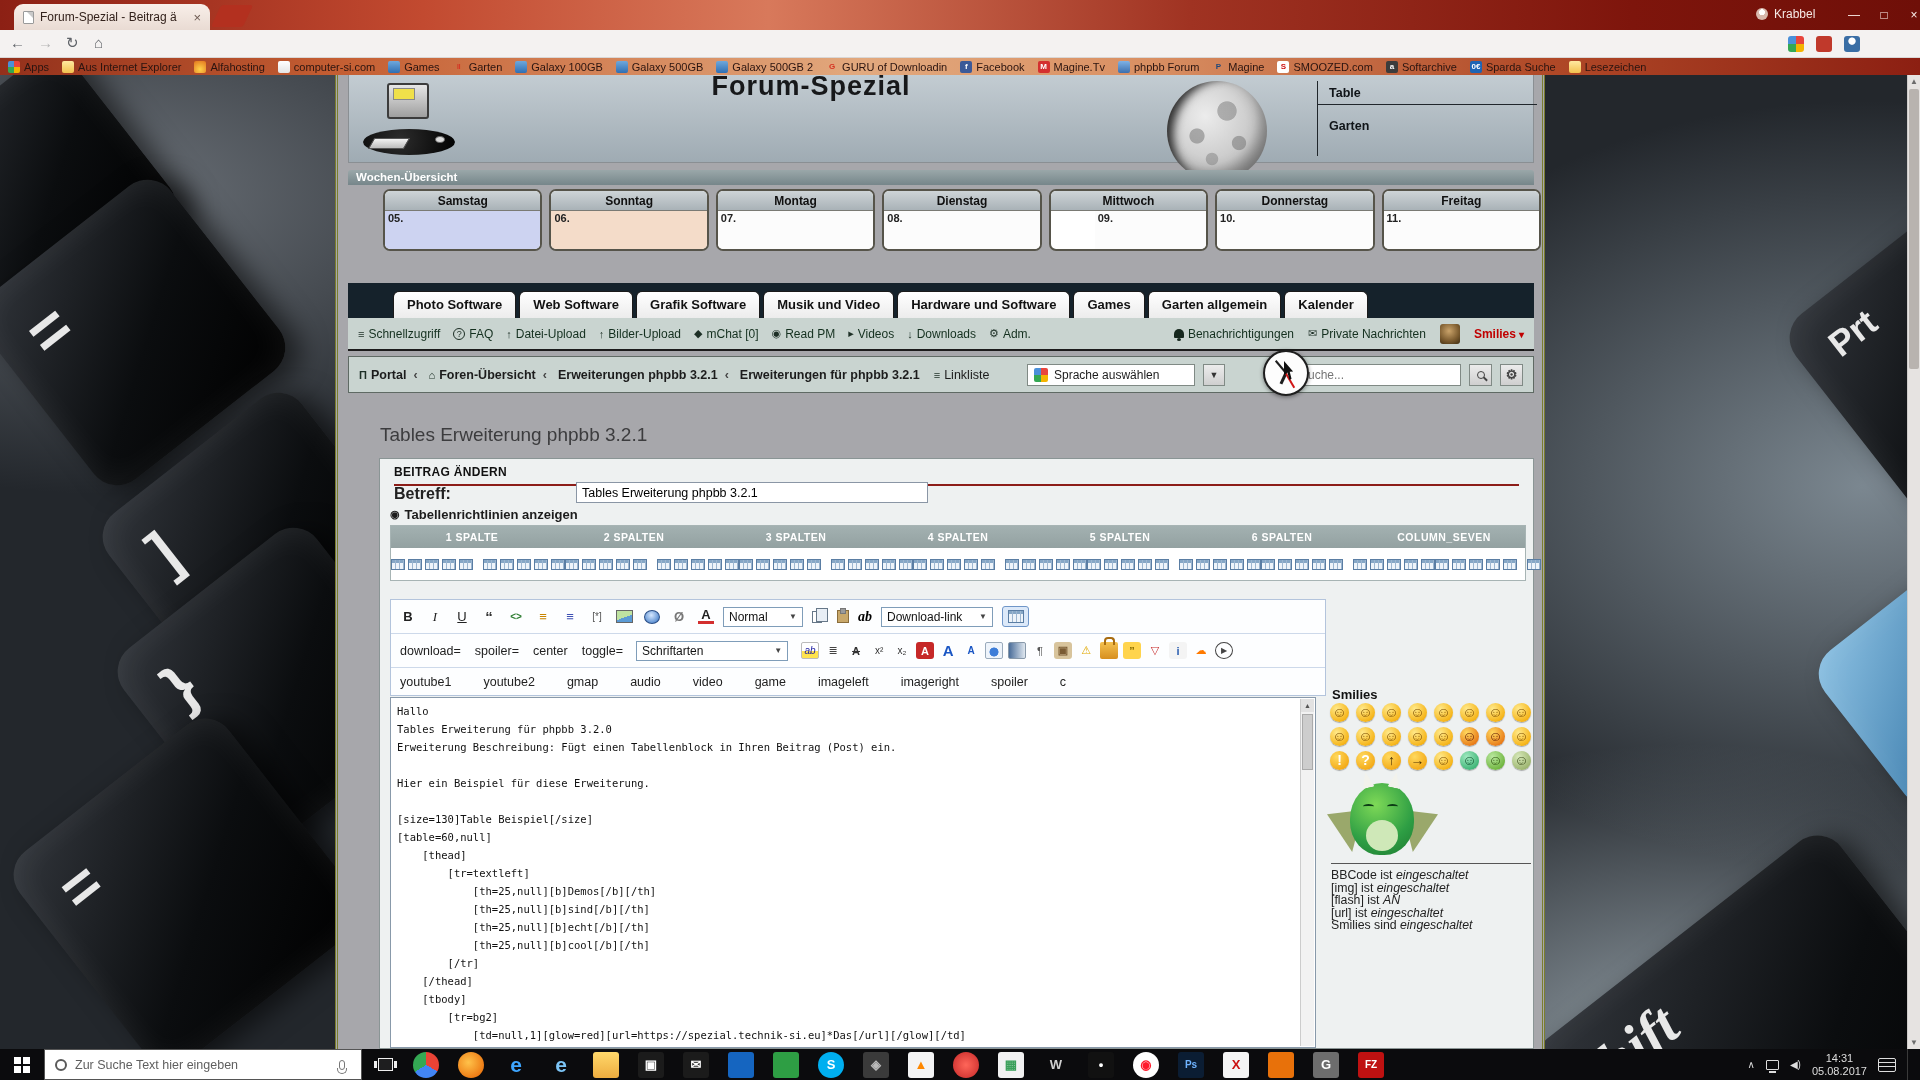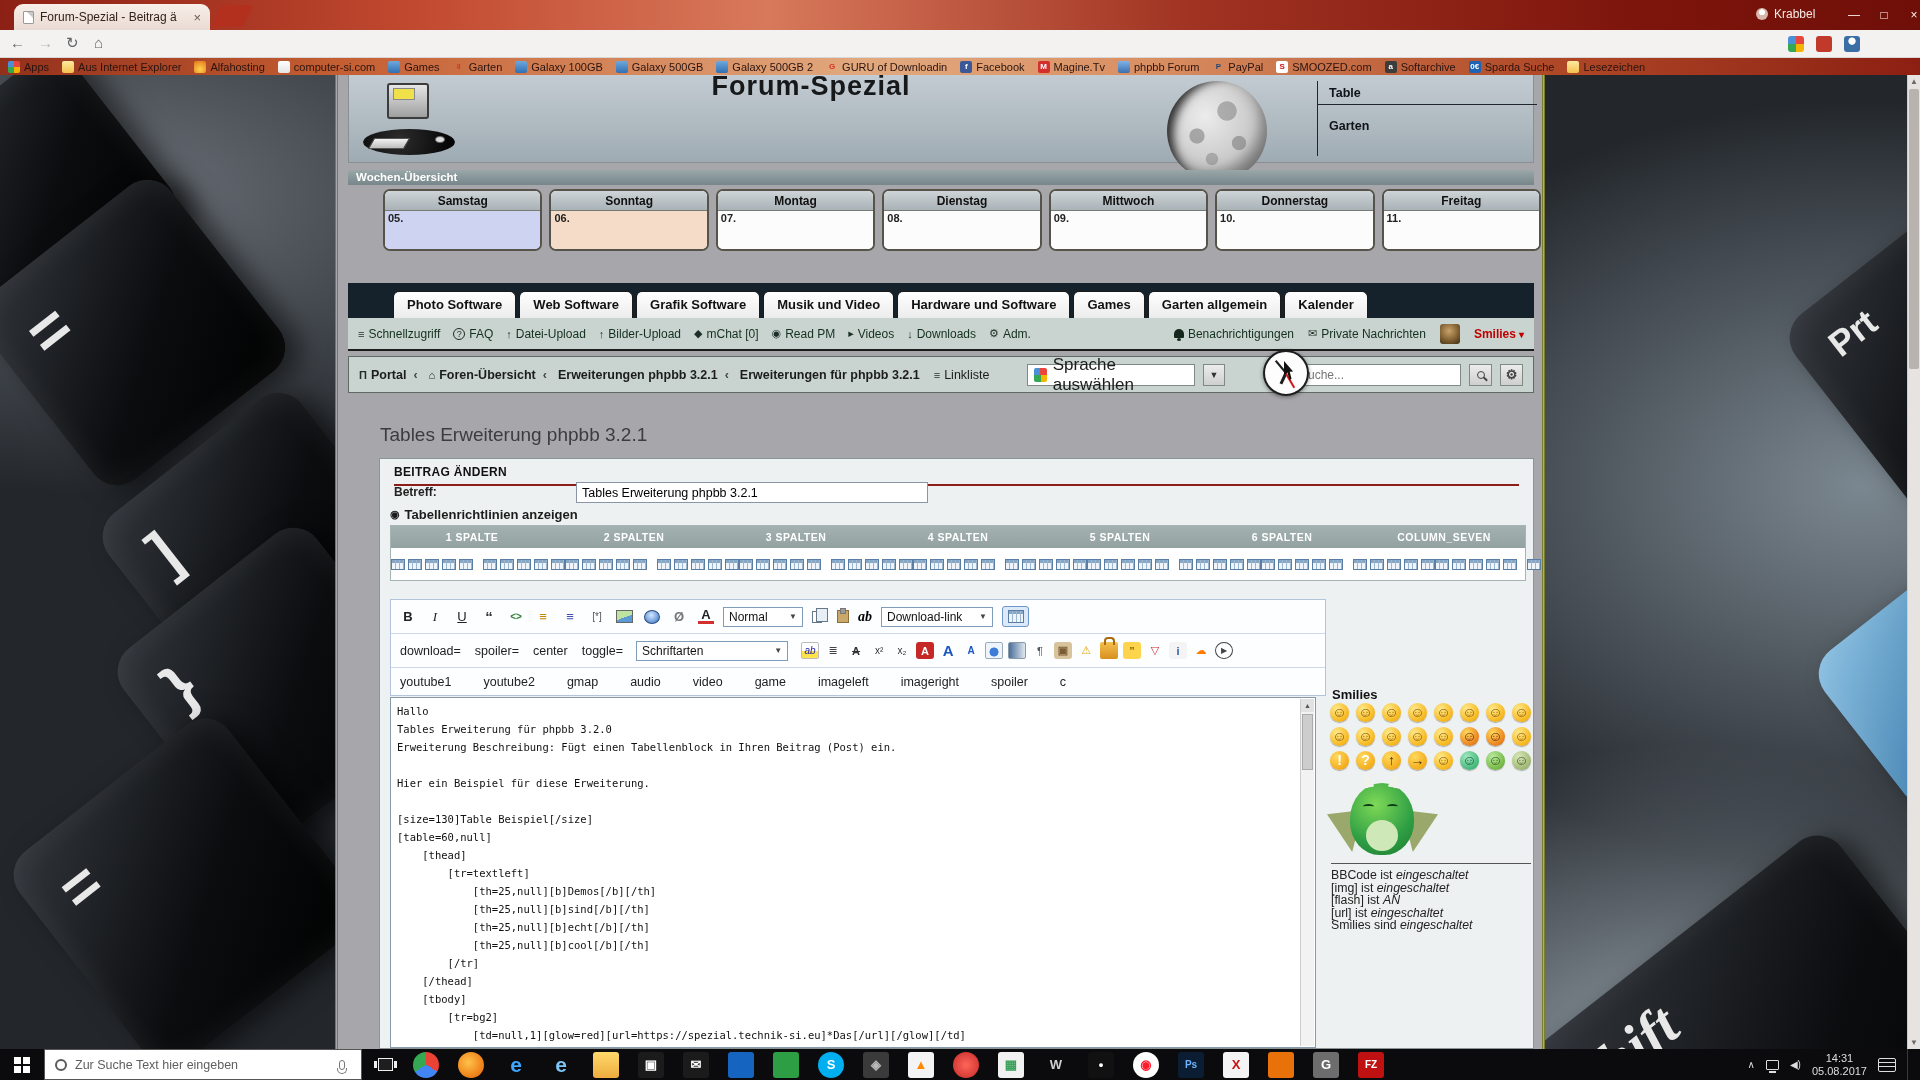--- a/index.html
+++ b/index.html
@@ -110,21 +110,21 @@
   .hh{width:3px;height:12px;transform:translateX(-50%) rotate(205deg)}
   .mh{width:2px;height:16px;transform:translateX(-50%) rotate(-40deg)}
   .sh{width:1.5px;height:17px;background:#d01616 !important;transform:translateX(-50%) rotate(150deg)}
   .cursor{position:absolute;left:946px;top:286px;width:13px;height:19px;background:#111;z-index:30;
     clip-path:polygon(0 0,0 76%,27% 60%,42% 100%,58% 93%,44% 57%,70% 55%);filter:drop-shadow(0 0 1px #fff)}
   .ptitle{position:absolute;left:42px;top:349px;font-size:19px;color:#3c3c3e}
   
   .panel{position:absolute;left:41px;top:383px;width:1155px;height:591px;background:#eef1f1;border:1px solid #8a9595}
   .ph{position:absolute;left:14px;top:6px;font-size:12px;font-weight:bold;color:#111;letter-spacing:.3px}
   .phr{position:absolute;left:14px;right:14px;top:25px;border-top:2px solid #8c1d18}
-  .flabel{position:absolute;left:14px;top:26px;font-size:12px;font-weight:bold;color:#222}
+  .flabel{position:absolute;left:14px;top:26px;font-size:16px;font-weight:bold;color:#222}
   .finput{position:absolute;left:196px;top:23px;width:352px;height:21px;border:1px solid #8a96a5;font-size:12.5px;padding:0 5px;font-family:"Liberation Sans",sans-serif}
   .toggle{position:absolute;left:10px;top:48px;font-size:13px;font-weight:bold;color:#1c1c1c;display:flex;align-items:center;gap:5px}
   .eye{font-size:11px}
   .tprev{position:absolute;left:10px;top:66px;width:1136px;height:56px;border:1px solid #a7b4b4;background:#fff}
   .tph{display:flex;height:22px;background:linear-gradient(#a3b1b1,#93a1a1)}
   .tph div{flex:1;color:#fff;font-size:10.5px;font-weight:bold;text-align:center;line-height:22px;letter-spacing:.5px}
   .tpb{display:flex;height:32px}
   .tpc{flex:1;display:flex;align-items:center;justify-content:center;gap:3px}
   .gic{width:14px;height:11px;border:1px solid #5a7da3;background-image:repeating-linear-gradient(90deg,transparent 0 3px,#9db6d0 3px 4px),linear-gradient(#86a7c6 0 3px,#eef4fa 3px)}
   .tpc .gic:nth-child(5){margin-right:7px}
@@ -323,21 +323,21 @@
     <span class="bm-l">Magine.Tv</span>
   </span>
 
   <span class="bm">
     <span class="bm-ic" style="background: linear-gradient(rgb(127, 178, 229), rgb(60, 111, 174));"></span>
     <span class="bm-l">phpbb Forum</span>
   </span>
 
   <span class="bm">
     <span class="bm-ic" style="background: transparent; color: rgb(30, 71, 122);">P</span>
-    <span class="bm-l">PayPal</span>
+    <span class="bm-l">Magine</span>
   </span>
 
   <span class="bm">
     <span class="bm-ic" style="background: rgb(255, 255, 255); color: rgb(204, 17, 17);">S</span>
     <span class="bm-l">SMOOZED.com</span>
   </span>
 
   <span class="bm">
     <span class="bm-ic" style="background: rgb(60, 60, 60); color: rgb(255, 255, 255);">a</span>
     <span class="bm-l">Softarchive</span>
@@ -396,21 +396,21 @@
     <div class="day-b" style="background: rgb(252, 252, 252);"><span>07.</span></div>
   </div>
 
   <div class="day">
     <div class="day-h">Dienstag</div>
     <div class="day-b" style="background: rgb(252, 252, 252);"><span>08.</span></div>
   </div>
 
   <div class="day">
     <div class="day-h">Mittwoch</div>
-    <div class="day-b" style="background: rgb(252, 252, 252);"><span>09.</span></div>
+    <div class="day-b" style="background: rgb(252, 252, 252); margin-left: 44px;"><span>09.</span></div>
   </div>
 
   <div class="day">
     <div class="day-h">Donnerstag</div>
     <div class="day-b" style="background: rgb(252, 252, 252);"><span>10.</span></div>
   </div>
 
   <div class="day">
     <div class="day-h">Freitag</div>
     <div class="day-b" style="background: rgb(252, 252, 252);"><span>11.</span></div>
@@ -518,21 +518,21 @@
     <span>Erweiterungen für phpbb 3.2.1</span>
   </span>
 </span>
     <span class="linkl">
       <span class="ql-g">≡</span>
       <span>Linkliste</span>
     </span>
     <span class="crr">
       <span class="gsel">
         <span class="gico"></span>
-        <span style="font-size:17px">Sprache auswählen</span>
+        <span style="font-size:12px">Sprache auswählen</span>
       </span>
       <span class="gbtn"></span>
       <span class="spc"></span>
       <input class="fsearch" placeholder="Suche..." style="">
       <span class="sbtn">
           <span class="mag"></span>
         </span>
       <span class="sbtn">⚙</span>
     </span>
   </div>

